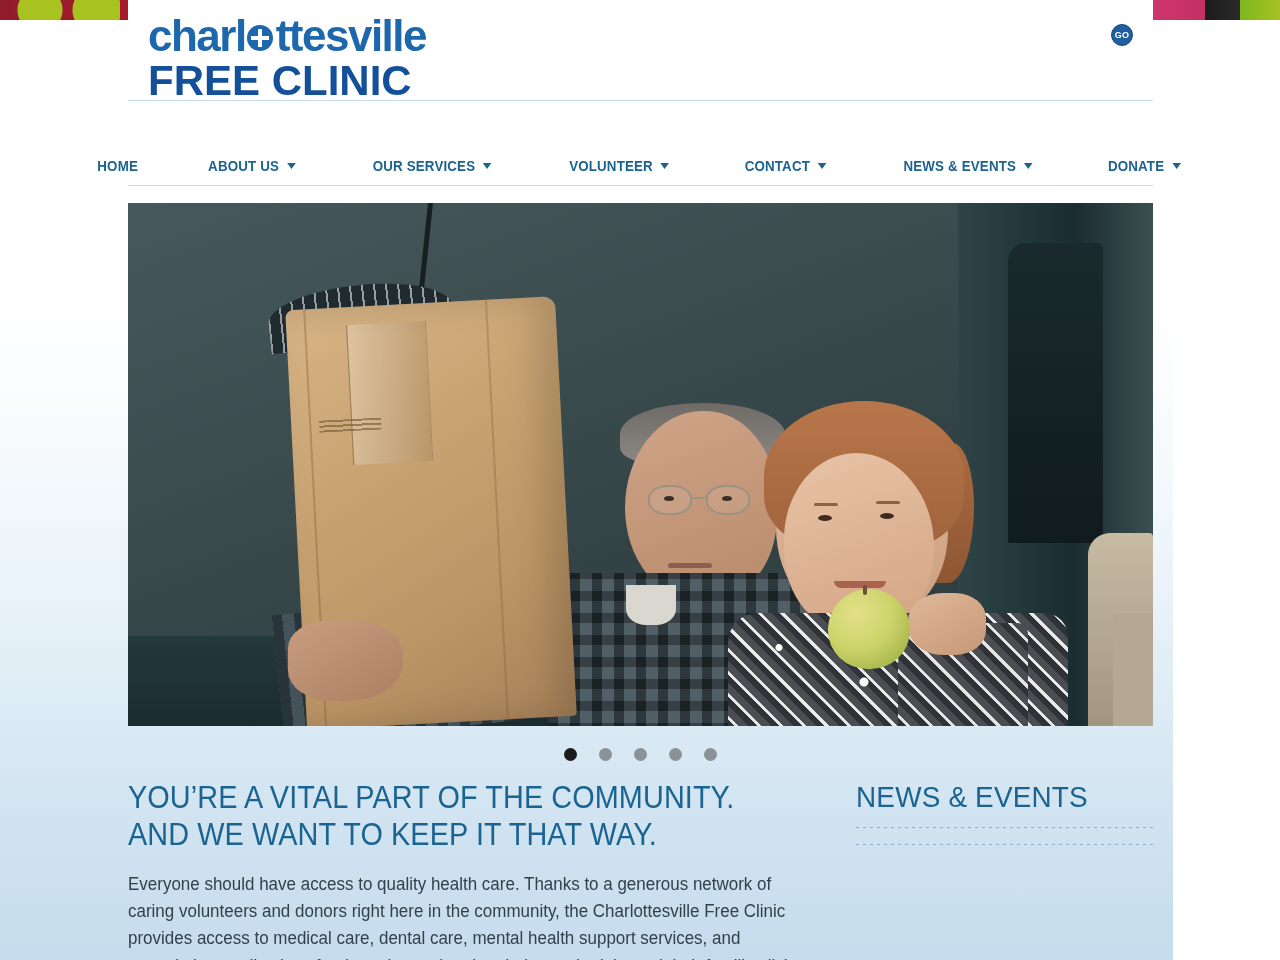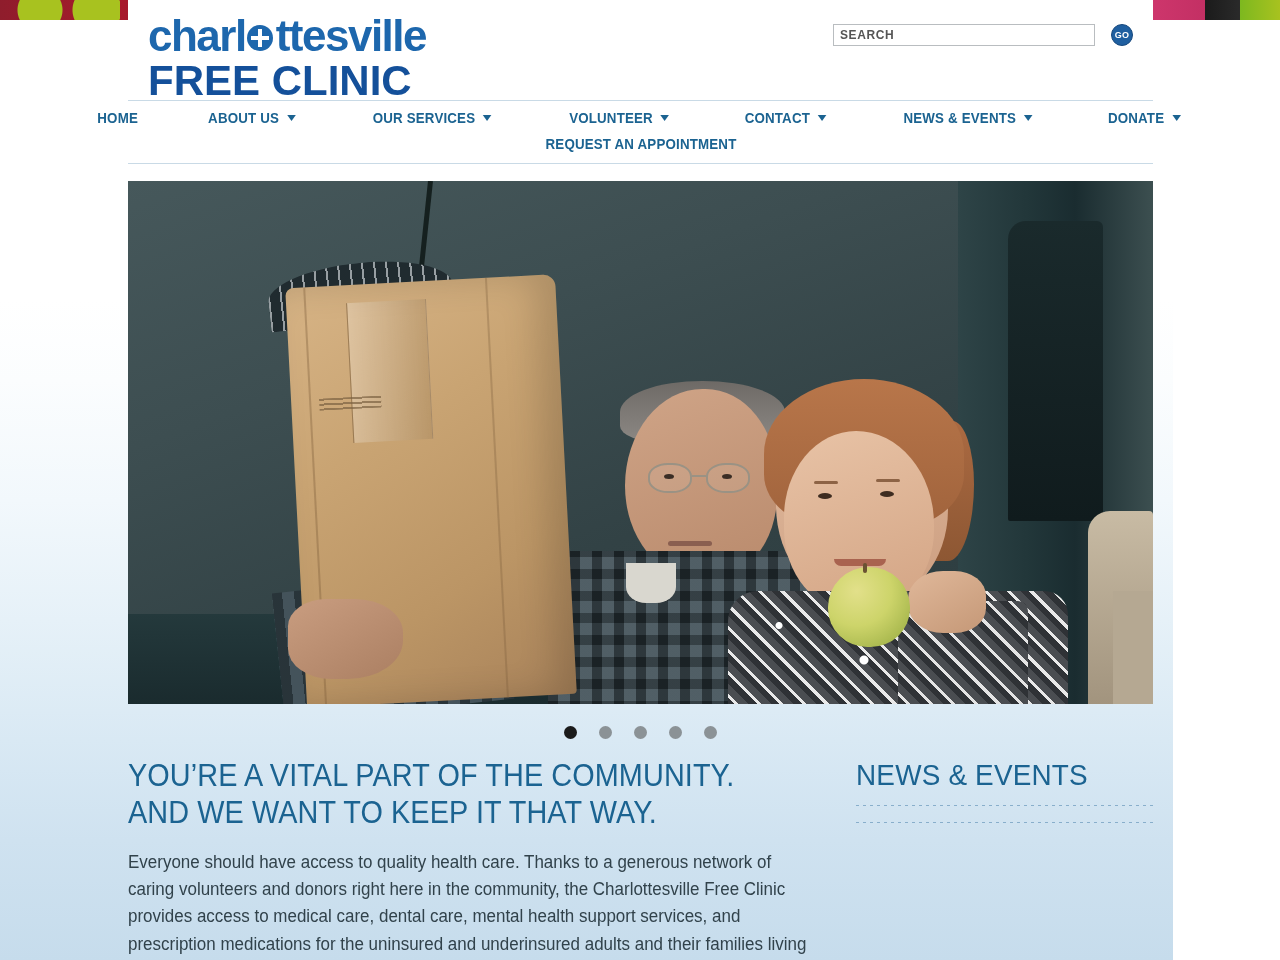--- a/index.html
+++ b/index.html
@@ -77,21 +77,21 @@
     display:flex; align-items:center; justify-content:center;
     cursor:pointer; padding:0;
     font-family:"Liberation Sans", sans-serif;
   }
   
   #nav {
     position:relative; background:#ffffff;
     border-top:1px solid #c9dae6; border-bottom:1px solid #c9dae6;
     padding:8px 0 10px 0;
   }
-  #nav-row1 { display:flex; justify-content:center; align-items:center; }
+  #nav-row1 { display:flex; justify-content:center; align-items:center;margin-top:48px; }
   #nav-row2 { display:flex; justify-content:center; align-items:center; margin-top:8px; }
   .nav-item {
     display:flex; align-items:center; cursor:pointer;
     color:#1b6391; font-size:15.5px; font-weight:600;
     letter-spacing:0.2px;
     font-family:"Liberation Sans Narrow","Liberation Sans", sans-serif;
     transform:scaleX(0.86); transform-origin:center;
     white-space:nowrap;
   }
   #nav-row1 .nav-item { margin:0 30px; }
@@ -366,21 +366,20 @@
   <div id="container">
 
     <div id="header">
 
       <a id="logo">
         <span class="l1">charl<span class="cross-wrap"><span class="cross"></span></span>ttesville</span>
         <span class="l2">FREE CLINIC</span>
       </a>
 
       <div id="search-area">
-        <input id="search-input" type="text" placeholder="SEARCH" style="">
         <button id="go-button">GO</button>
       </div>
     </div>
 
     <nav id="nav">
       <div id="nav-row1">
         <div class="nav-item">
           <span>HOME</span>
         </div>
         <div class="nav-item">
@@ -399,25 +398,20 @@
           <span>CONTACT</span>
           <span class="nav-caret"></span>
         </div>
         <div class="nav-item">
           <span>NEWS &amp; EVENTS</span>
           <span class="nav-caret"></span>
         </div>
         <div class="nav-item">
           <span>DONATE</span>
           <span class="nav-caret"></span>
-        </div>
-      </div>
-      <div id="nav-row2">
-        <div class="nav-item">
-          <span>REQUEST AN APPOINTMENT</span>
         </div>
       </div>
     </nav>
 
     <div id="hero-wrap">
       <div id="hero">
         <div class="car-body"></div>
         <div class="car-panel-seam"></div>
         <div class="car-lower"></div>
         <div class="car-door-right"></div>

